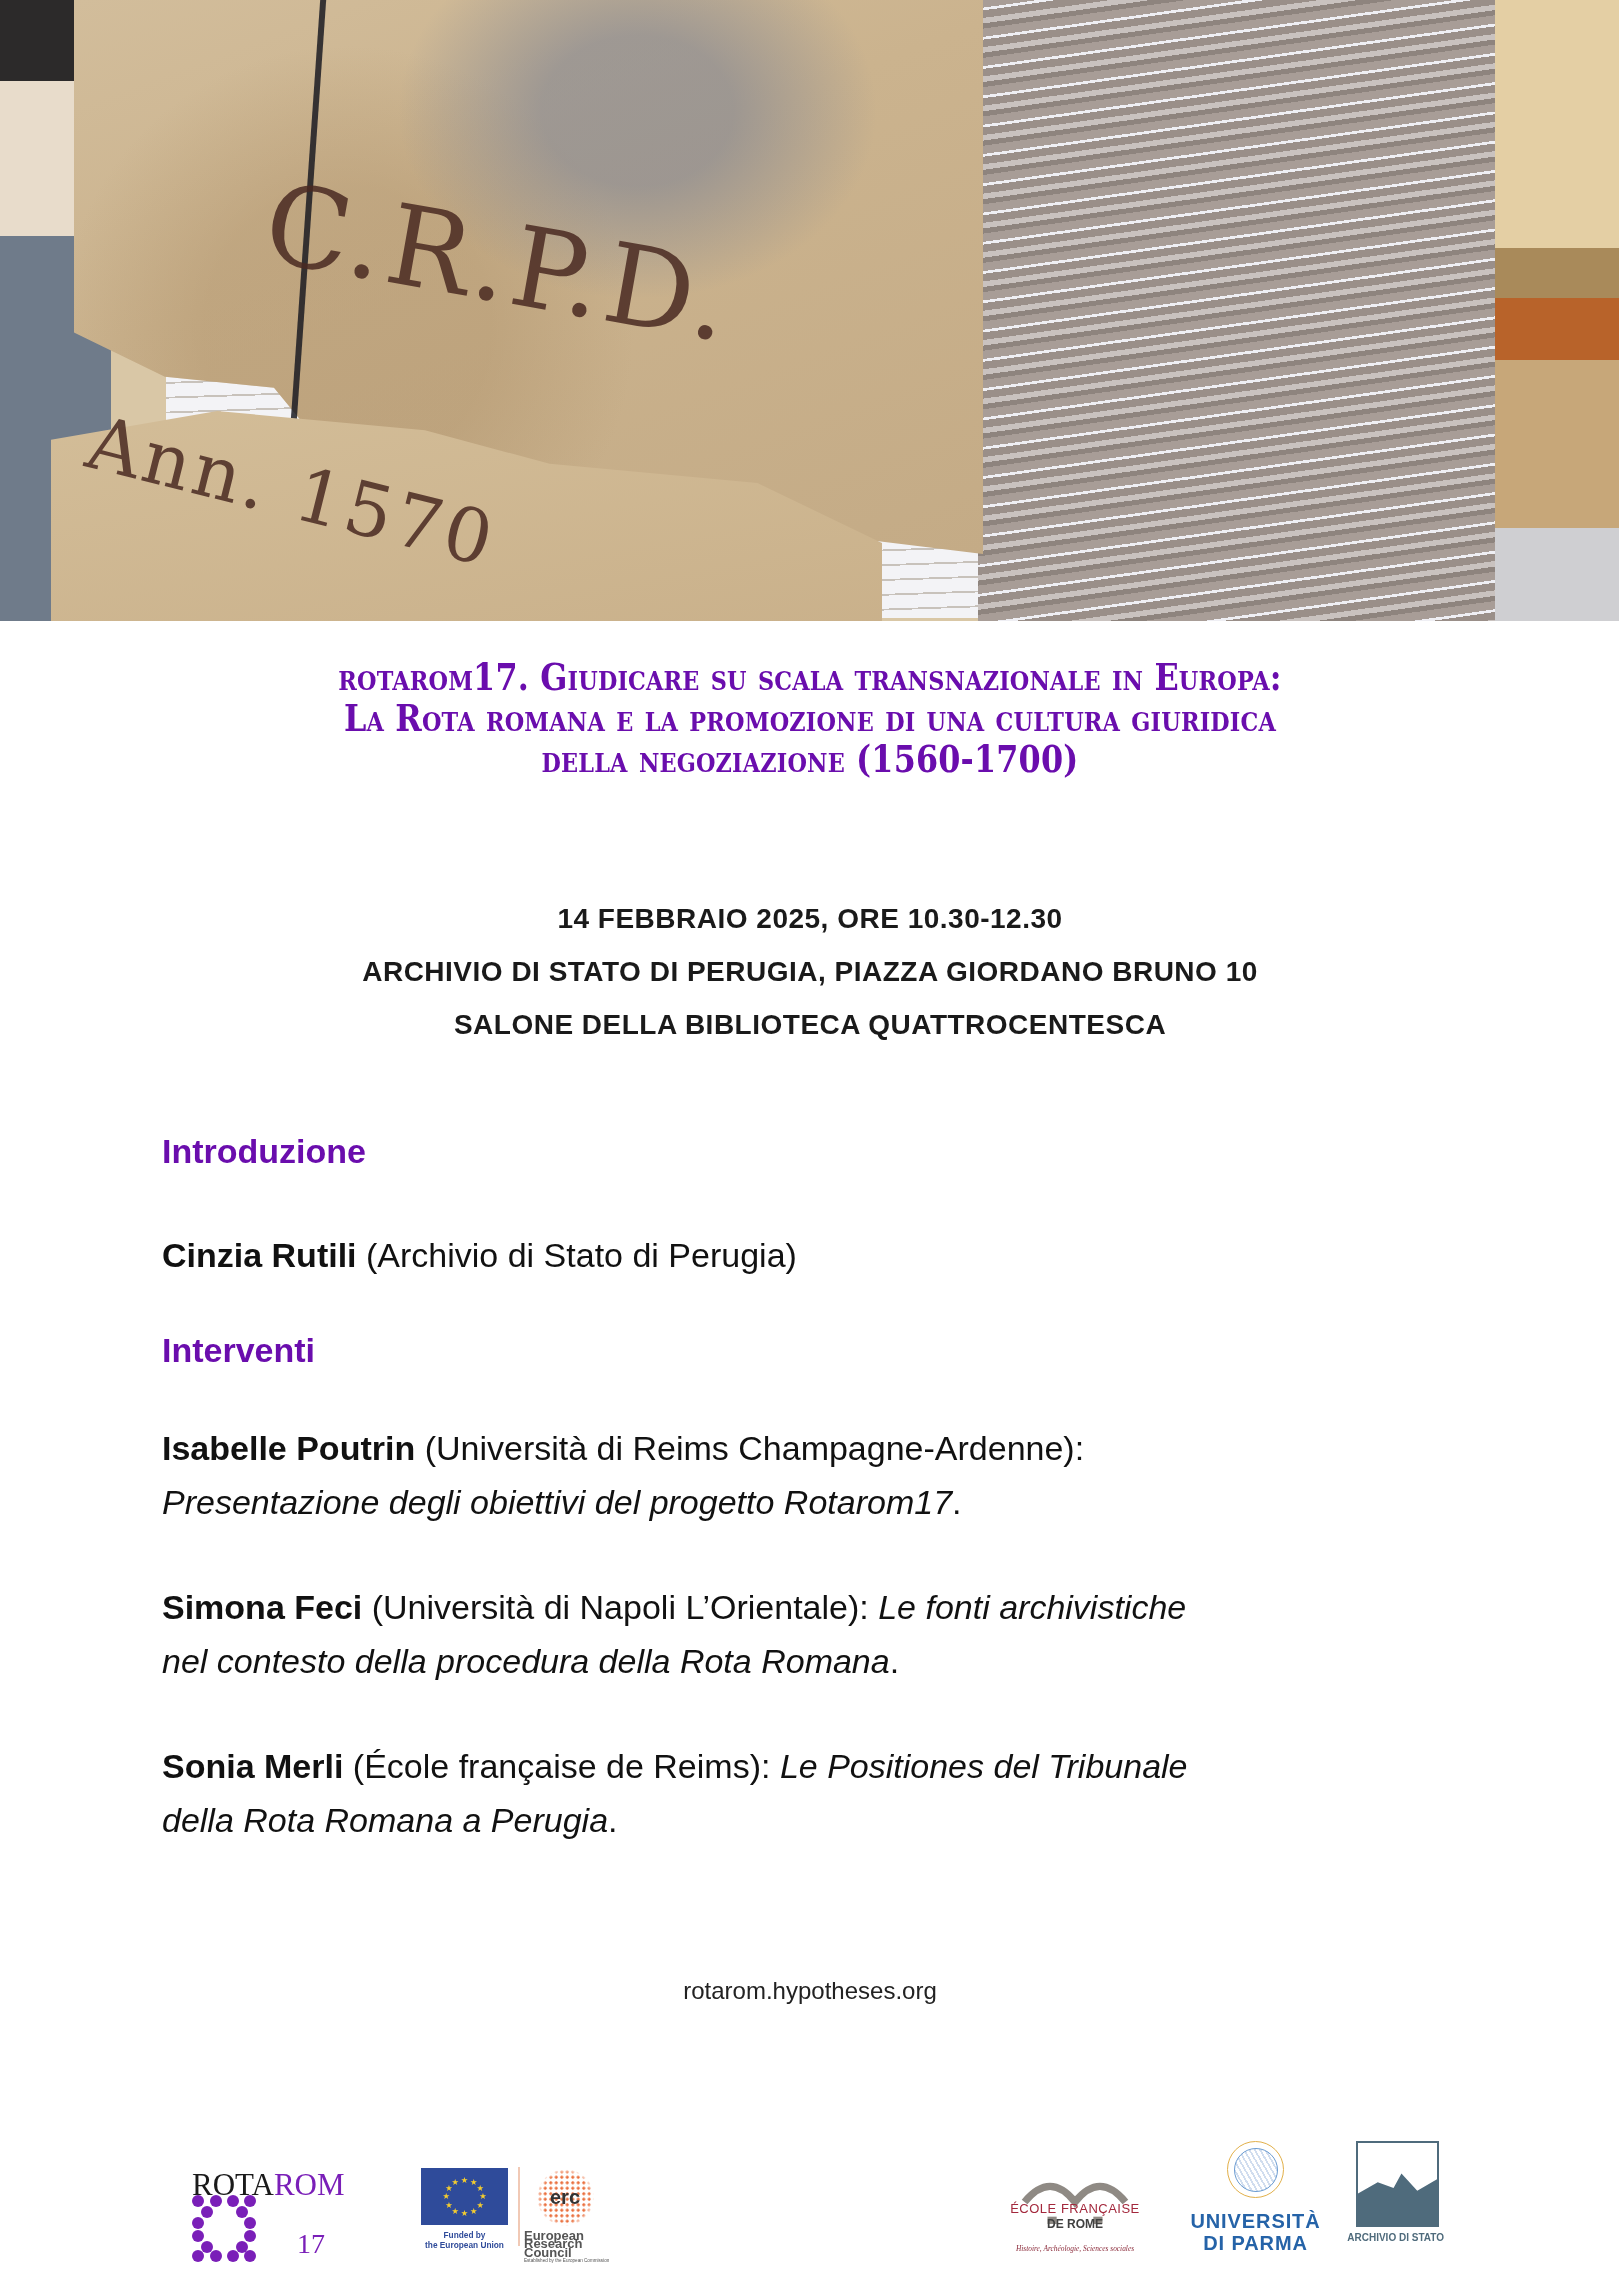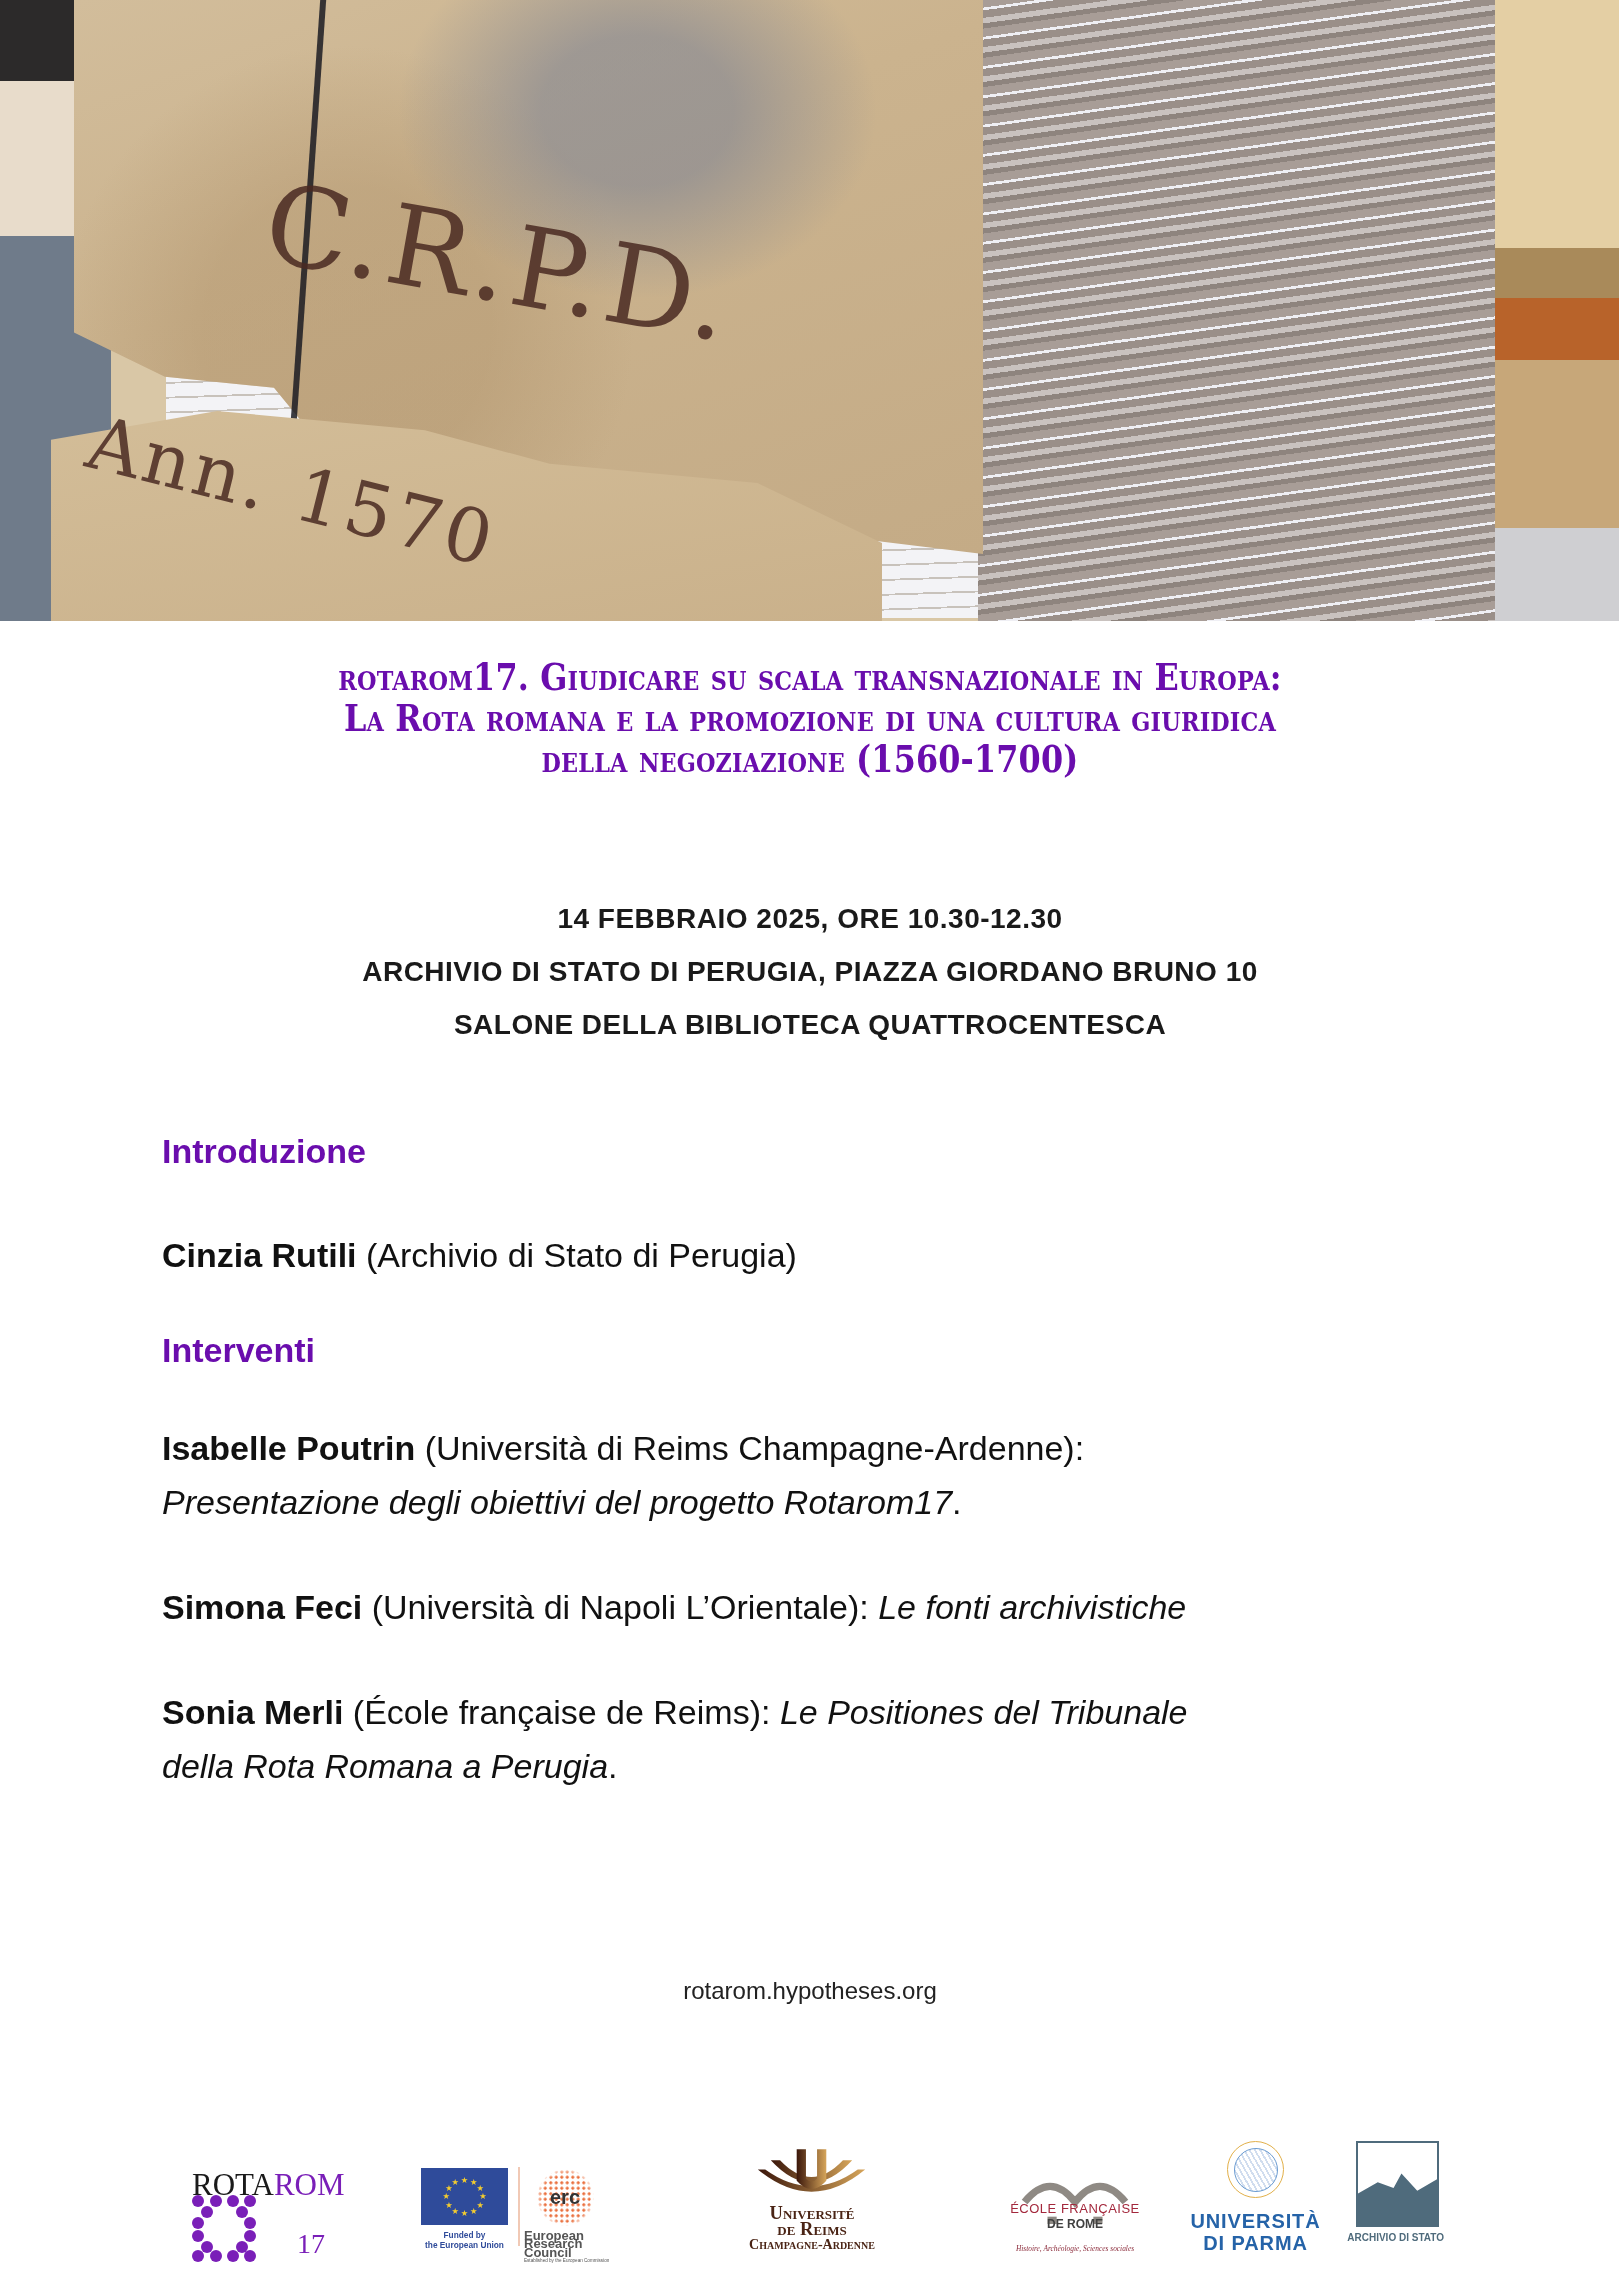--- a/index.html
+++ b/index.html
@@ -151,20 +151,21 @@
     <div><i>Presentazione degli obiettivi del progetto Rotarom17</i><span>.</span></div>
   </div>
   <div style="height:51px"></div>
 
   <div class="entry">
     <div>
       <b>Simona Feci</b>
       <span>(Università di Napoli L’Orientale):</span>
       <i>Le fonti archivistiche</i>
     </div>
+    <div><i>nel contesto della procedura della Rota Romana</i><span>.</span></div>
   </div>
   <div style="height:51px"></div>
 
   <div class="entry">
     <div>
       <b>Sonia Merli</b>
       <span>(École française de Reims):</span>
       <i>Le Positiones del Tribunale</i>
     </div>
     <div><i>della Rota Romana a Perugia</i><span>.</span></div>
@@ -226,38 +227,20 @@
     </div>
     <div class="eu-sep"></div>
     <div class="erc-dots"></div>
     <div class="erc-word">erc</div>
     <div class="erc-text">
       <div style="font-size:13px;font-weight:bold;">European Research Council</div>
       <div style="font-size:4.6px;">Established by the European Commission</div>
     </div>
   </div>
 
-  <div class="logo" style="left:701px; width:222px;">
-    <svg class="reims-u" viewBox="0 0 120 58">
-      <defs>
-        <linearGradient id="rg" x1="0" x2="1" y1="0" y2="0">
-          <stop offset="0" stop-color="#3a160a"></stop>
-            <stop offset="1" stop-color="#d6a55a"></stop>
-        </linearGradient>
-      </defs>
-      <path d="M2 22 Q60 70 118 22 L110 22 Q60 58 10 22 Z" fill="url(#rg)"></path>
-      <path d="M16 12 Q60 60 104 12 L94 12 Q60 48 26 12 Z" fill="url(#rg)"></path>
-      <path d="M44 0 L54 0 L54 32 Q60 38 66 32 L66 0 L76 0 L76 34 Q60 52 44 34 Z" fill="url(#rg)"></path>
-    </svg>
-    <div class="reims-text">
-      <div class="l1">Université</div>
-      <div class="l2">de Reims</div>
-      <div class="l3">Champagne-Ardenne</div>
-    </div>
-  </div>
 
   <div class="logo" style="left:978px; width:194px;">
     <svg class="efr-arch" viewBox="0 0 150 60">
       <path d="M20 36 Q48 2 75 36 Q102 2 130 36" fill="none" stroke="#8f8a84" stroke-width="8"></path>
       <rect x="45" y="52" width="10" height="8" fill="#8f8a84"></rect>
       <rect x="95" y="52" width="10" height="8" fill="#8f8a84"></rect>
     </svg>
     <div class="efr-t1">ÉCOLE FRANÇAISE</div>
     <div class="efr-t2">DE ROME</div>
     <div class="efr-t3">Histoire, Archéologie, Sciences sociales</div>

